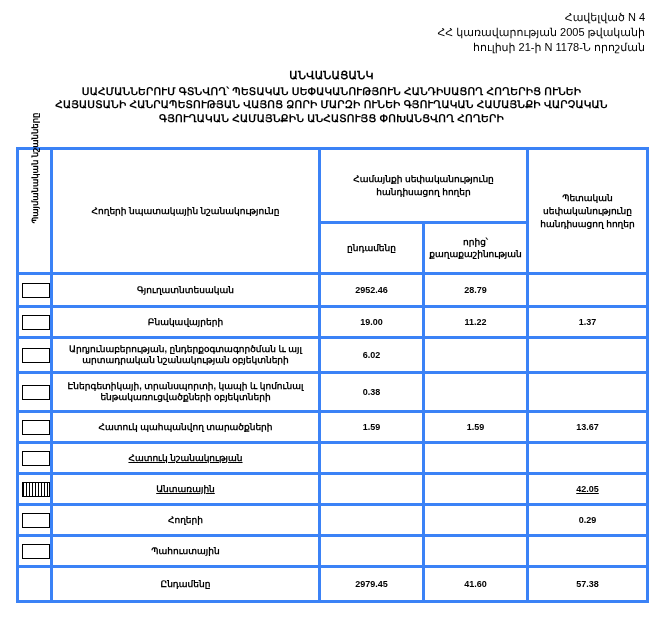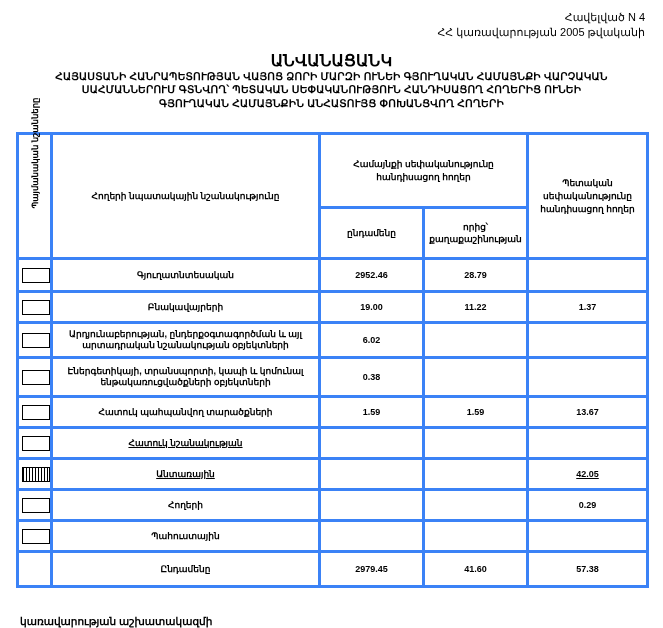--- a/index.html
+++ b/index.html
@@ -34,21 +34,21 @@
   }
   .title-block {
     text-align: center;
     font-size: 10.5px;
     font-weight: bold;
     line-height: 13.5px;
     margin-top: 14px;
     letter-spacing: 0.2px;
   }
   .title-main {
-    font-size: 16px;
+    font-size: 11px;
     margin-bottom: 2px;
   }
   table.maintable {
     margin-top: 22px;
     border-collapse: collapse;
     width: 630px;
     table-layout: fixed;
   }
   table.maintable td, table.maintable th {
     border: 3px solid #3b82f6;
@@ -146,26 +146,27 @@
   }
 </style>
 </head>
 <body>
 
 <div class="page">
 
   <div class="header-block">
     <div>Հավելված N 4</div>
     <div>ՀՀ կառավարության 2005 թվականի</div>
+    <div>հուլիսի 21-ի N 1178-Ն որոշման</div>
   </div>
 
   <div class="title-block">
     <div class="title-main">ԱՆՎԱՆԱՑԱՆԿ</div>
+    <div>ՍԱՀՄԱՆՆԵՐՈՒՄ ԳՏՆՎՈՂ՝ ՊԵՏԱԿԱՆ ՍԵՓԱԿԱՆՈՒԹՅՈՒՆ ՀԱՆԴԻՍԱՑՈՂ ՀՈՂԵՐԻՑ ՈՒՆԵԻ</div>
     <div>ՀԱՅԱՍՏԱՆԻ ՀԱՆՐԱՊԵՏՈՒԹՅԱՆ ՎԱՅՈՑ ՁՈՐԻ ՄԱՐԶԻ ՈՒՆԵԻ ԳՅՈՒՂԱԿԱՆ ՀԱՄԱՅՆՔԻ ՎԱՐՉԱԿԱՆ</div>
-    <div>ՍԱՀՄԱՆՆԵՐՈՒՄ ԳՏՆՎՈՂ՝ ՊԵՏԱԿԱՆ ՍԵՓԱԿԱՆՈՒԹՅՈՒՆ ՀԱՆԴԻՍԱՑՈՂ ՀՈՂԵՐԻՑ ՈՒՆԵԻ</div>
     <div>ԳՅՈՒՂԱԿԱՆ ՀԱՄԱՅՆՔԻՆ ԱՆՀԱՏՈՒՅՑ ՓՈԽԱՆՑՎՈՂ ՀՈՂԵՐԻ</div>
   </div>
 
   <table class="maintable">
     <colgroup>
       <col class="col-mark">
       <col class="col-name">
       <col class="col-total">
       <col class="col-sub">
       <col class="col-state">

